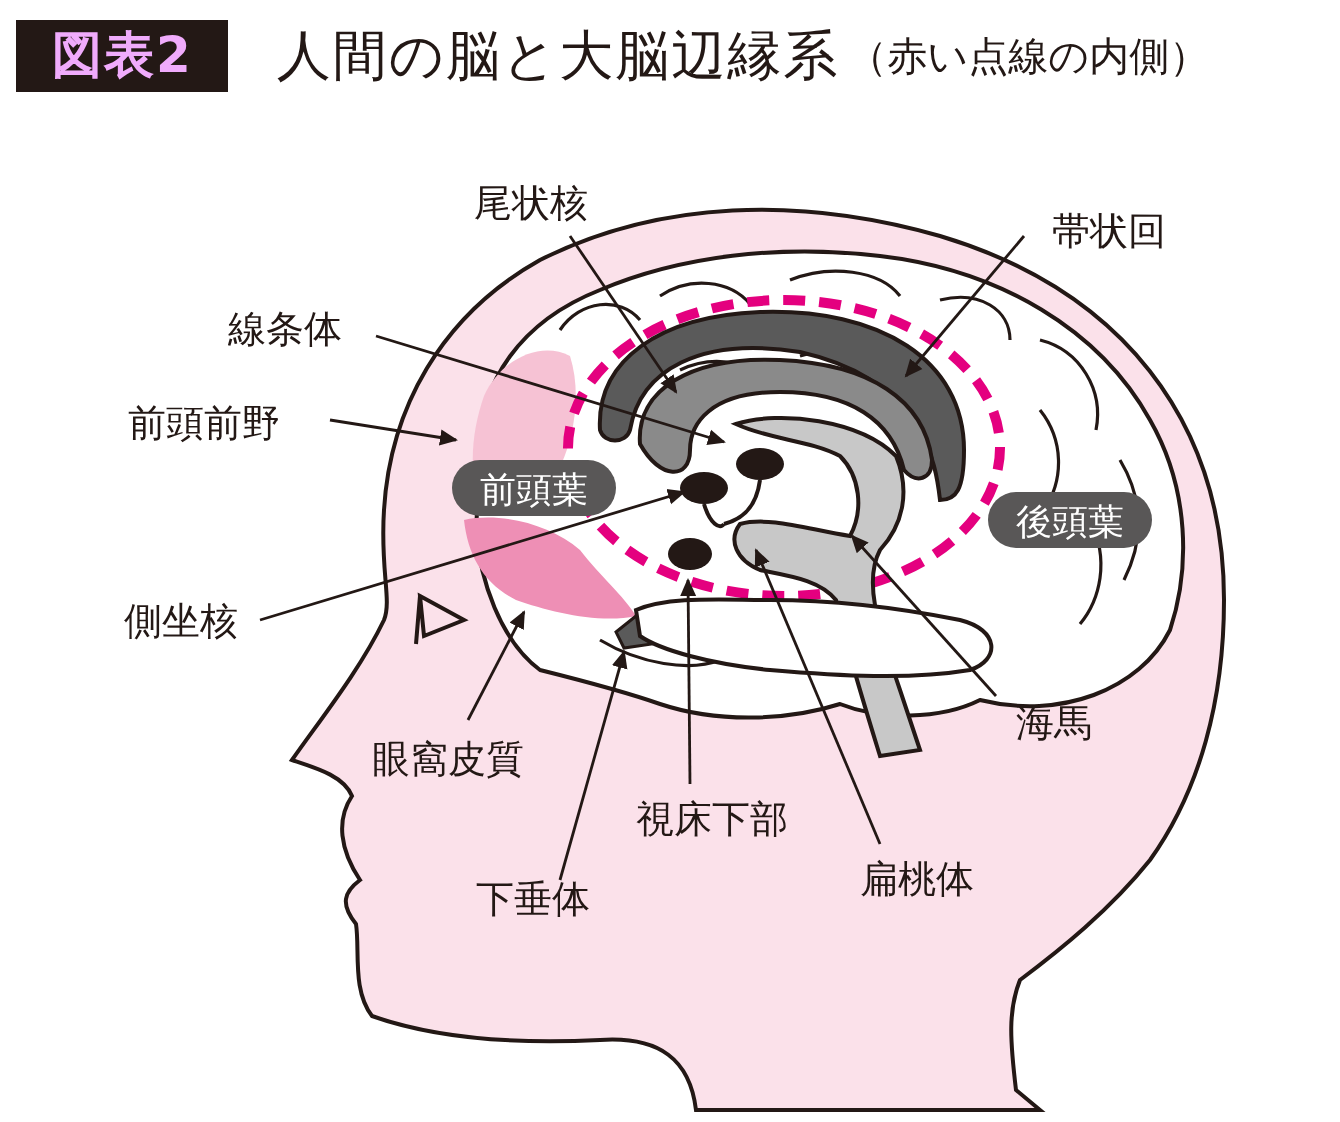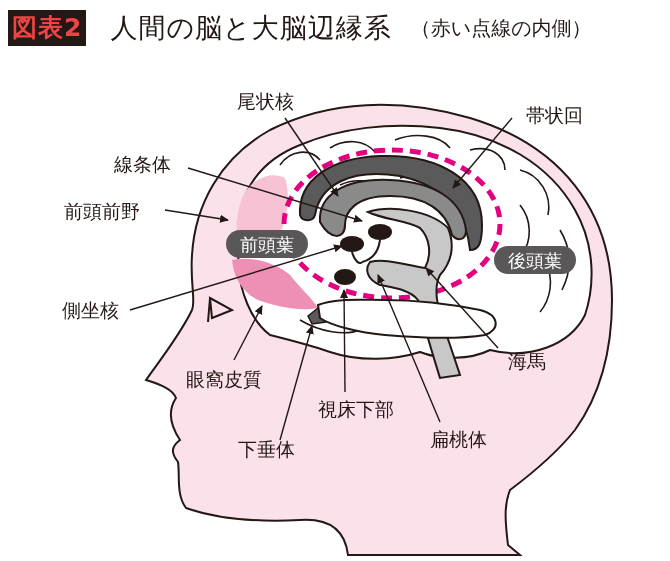--- a/index.html
+++ b/index.html
@@ -1,22 +1,22 @@
 <!DOCTYPE html>
 <html><head>
   <meta charset="utf-8">
   <style>
     html, body { margin: 0; padding: 0; background: #ffffff; }
     body { width: 670px; height: 561px; position: relative; overflow: hidden;
            font-family: "DejaVu Sans", "Liberation Sans", sans-serif; color: #231815; }
     .header { position: absolute; left: 8px; top: 8px; height: 40px; display: flex; align-items: center; }
-    .fig-badge { background: #231815; color: #ef4444; font-size: 25px; font-weight: bold;
-                 padding: 2px 4px; line-height: 32px; letter-spacing: 1px; }
+    .fig-badge { background: #231815; color: #f0abfc; font-size: 25px; font-weight: bold;
+                 padding: 2px 18px; line-height: 32px; letter-spacing: 1px; }
     .title { font-size: 27px; margin-left: 24px; color: #231815; letter-spacing: 1px; }
-    .subtitle { font-size: 20px; margin-left: 19px; color: #231815; }
+    .subtitle { font-size: 20px; margin-left: 4px; color: #231815; }
     svg.diagram { position: absolute; left: 0; top: 0; }
     .lbl { font-family: "DejaVu Sans", "Liberation Sans", sans-serif; font-size: 19px; fill: #231815; }
     .pill-text { font-family: "DejaVu Sans", "Liberation Sans", sans-serif; font-size: 18px; fill: #ffffff; }
   </style>
 </head>
 <body>
 
 <div class="header">
   <span class="fig-badge">図表2</span>
   <span class="title">人間の脳と大脳辺縁系</span>

